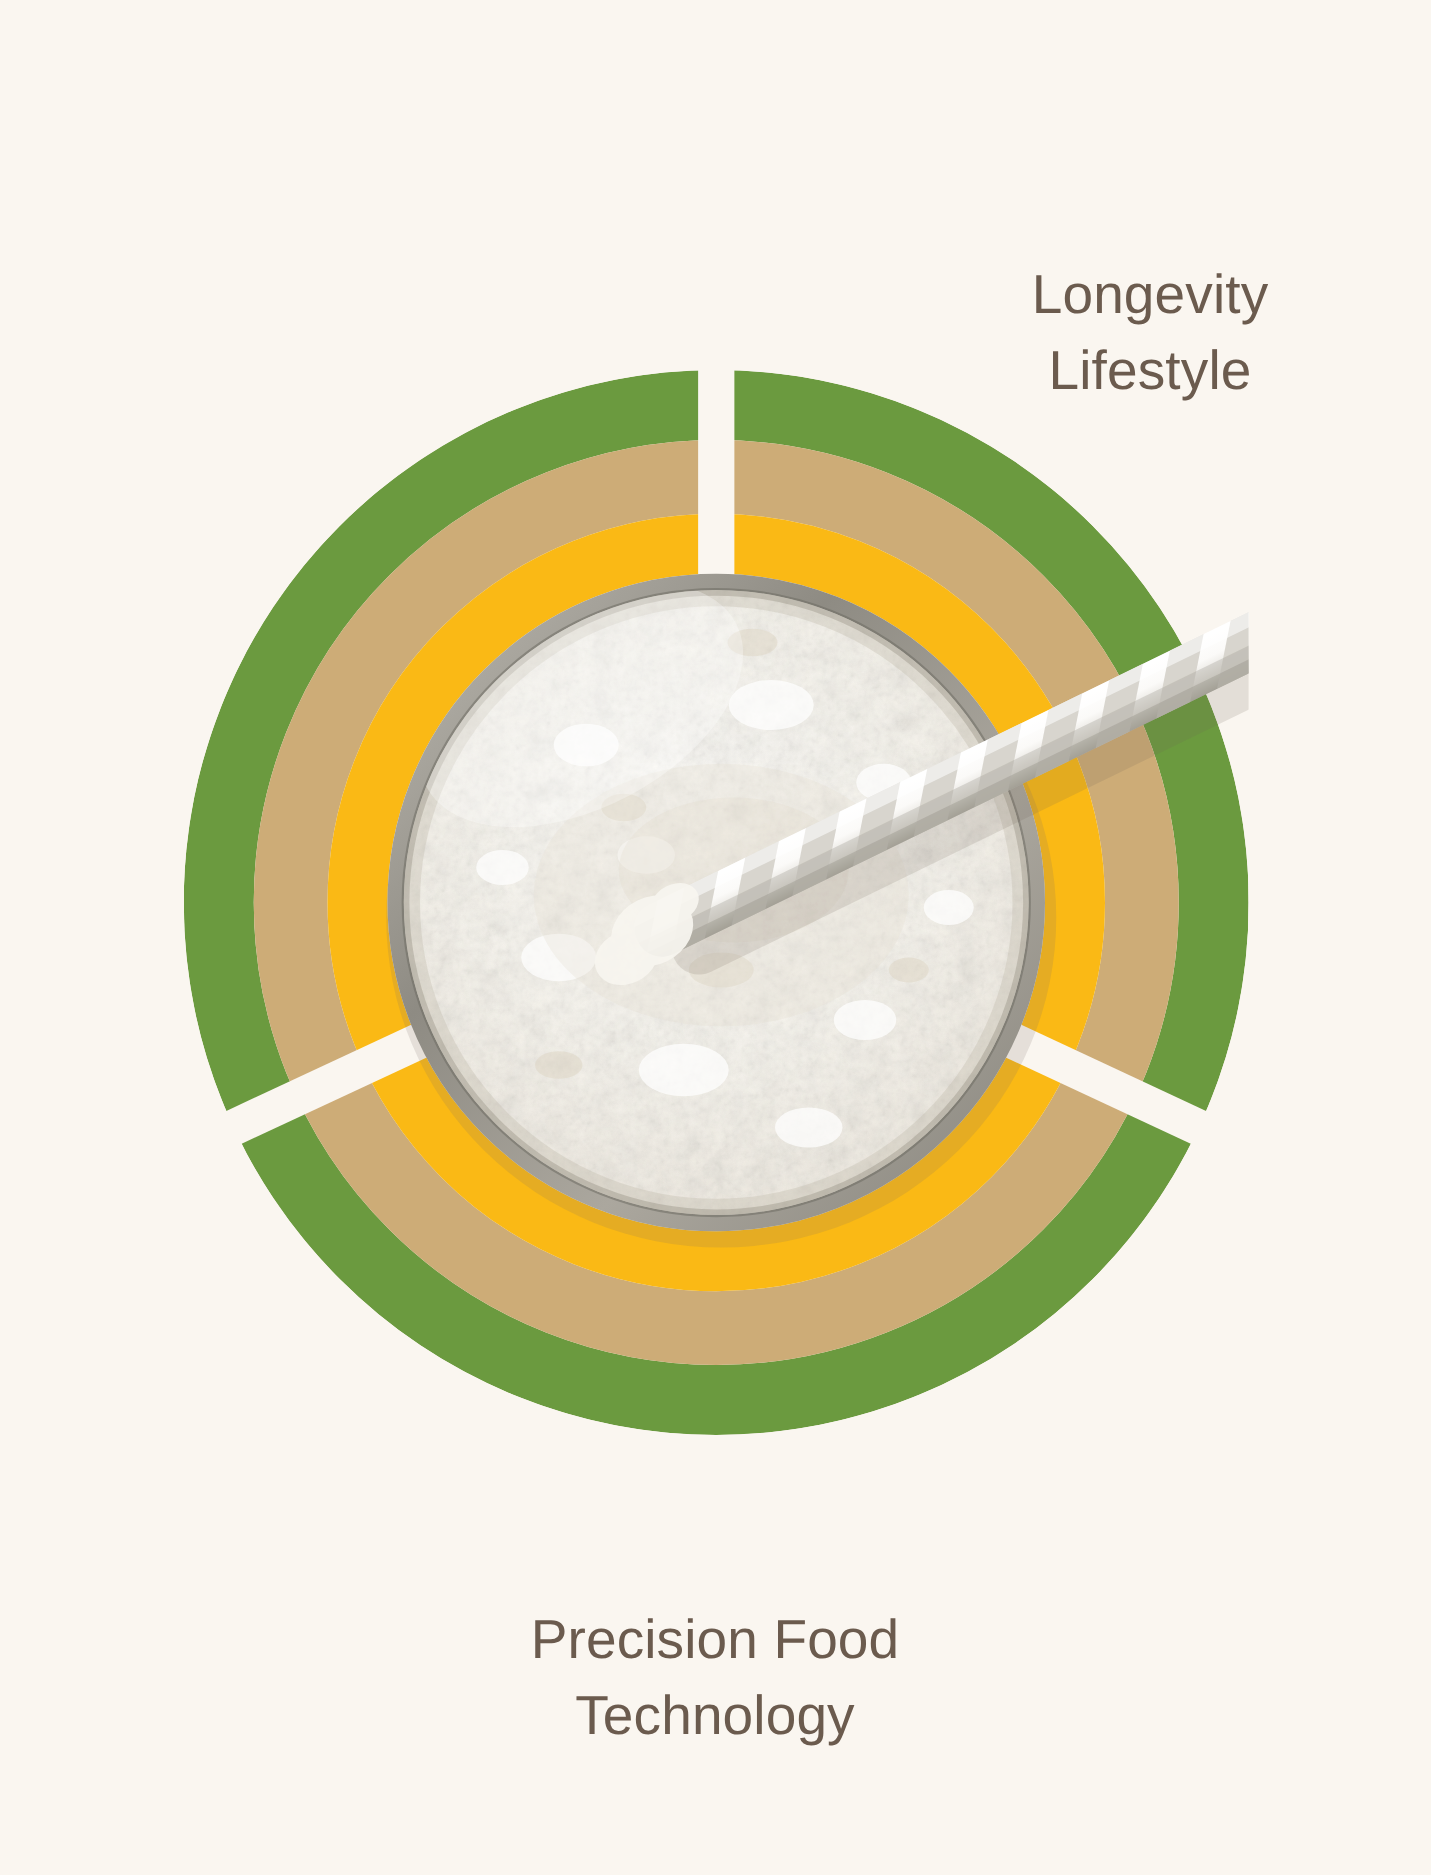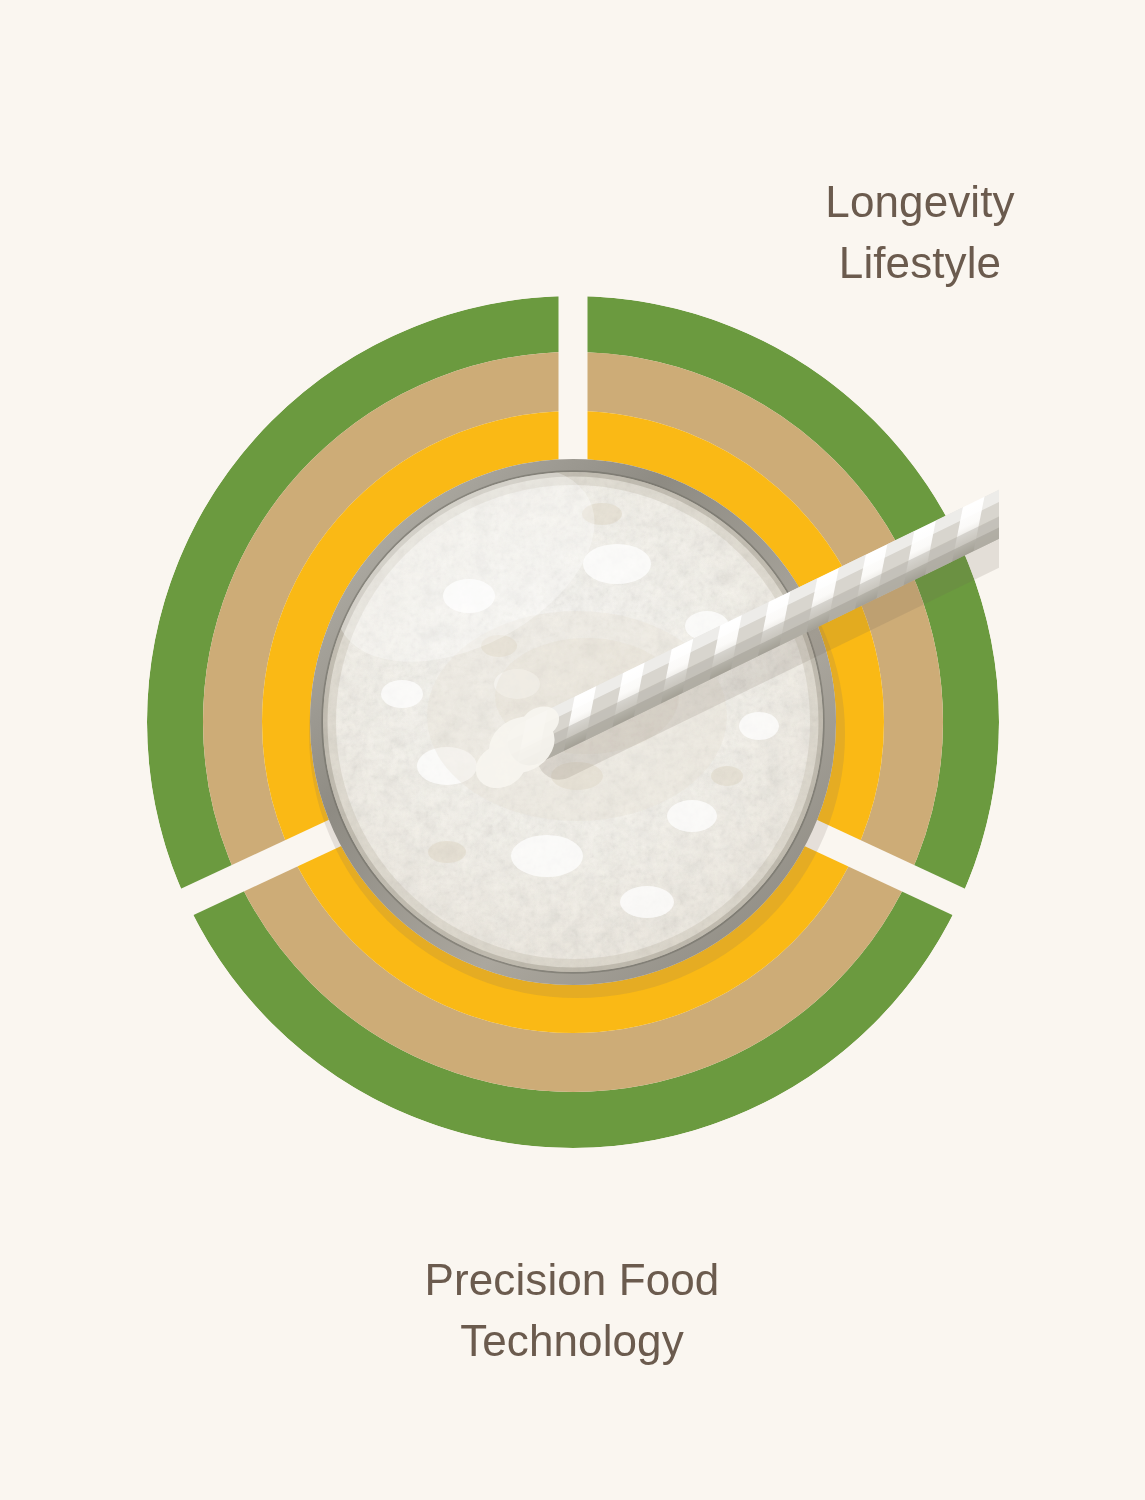--- a/index.html
+++ b/index.html
@@ -66,24 +66,24 @@
     width: 852px;
     height: 852px;
   }
 </style>
 </head>
 <body style="background: rgb(250, 246, 240);">
 
 <div id="stage">
 
 
-  <div class="label longevity-lifestyle" style="color: rgb(107, 91, 78);">Longevity
+  <div class="label longevity-lifestyle" style="color: rgb(107, 91, 78); margin-top: 34px;">Longevity
 Lifestyle</div>
 
-  <div class="label precision-food" style="color: rgb(107, 91, 78);">Precision Food
+  <div class="label precision-food" style="color: rgb(107, 91, 78); margin-top: 32px;">Precision Food
 Technology</div>
 
   <div id="emblem-wrap">
     <svg id="emblem" viewBox="0 0 852 852" xmlns="http://www.w3.org/2000/svg">
       <defs>
 
         <radialGradient id="smoothieGrad" cx="46%" cy="40%" r="72%">
           <stop offset="0%" stop-color="#FDFCF8"></stop>
           <stop offset="55%" stop-color="#F7F4EC"></stop>
           <stop offset="86%" stop-color="#EFEAE0"></stop>

